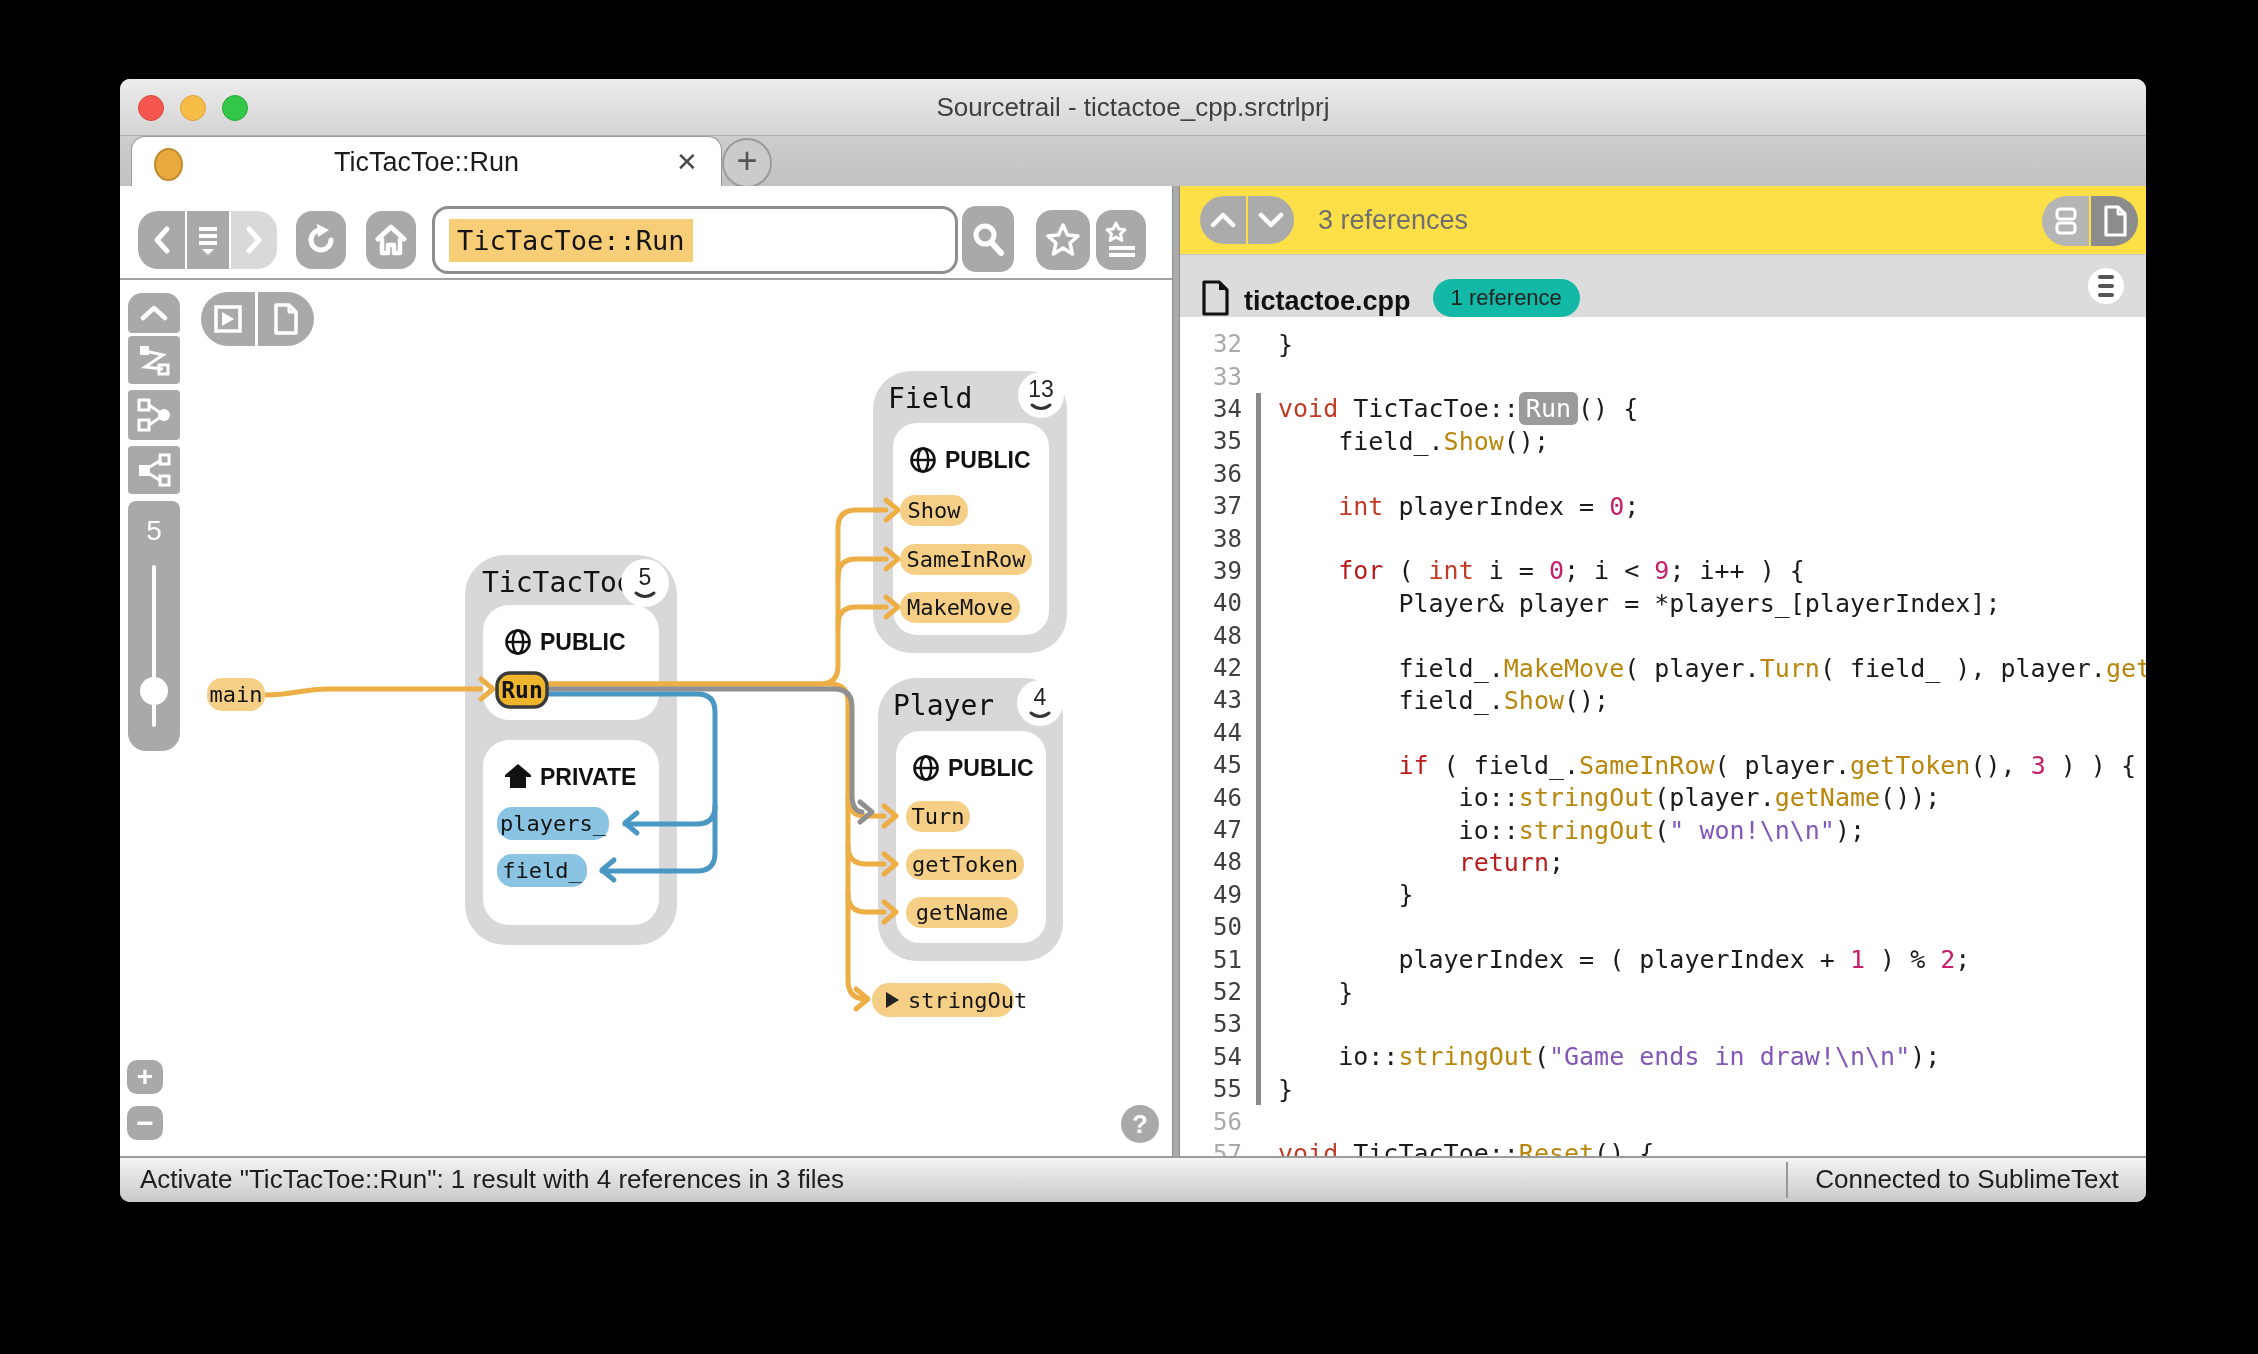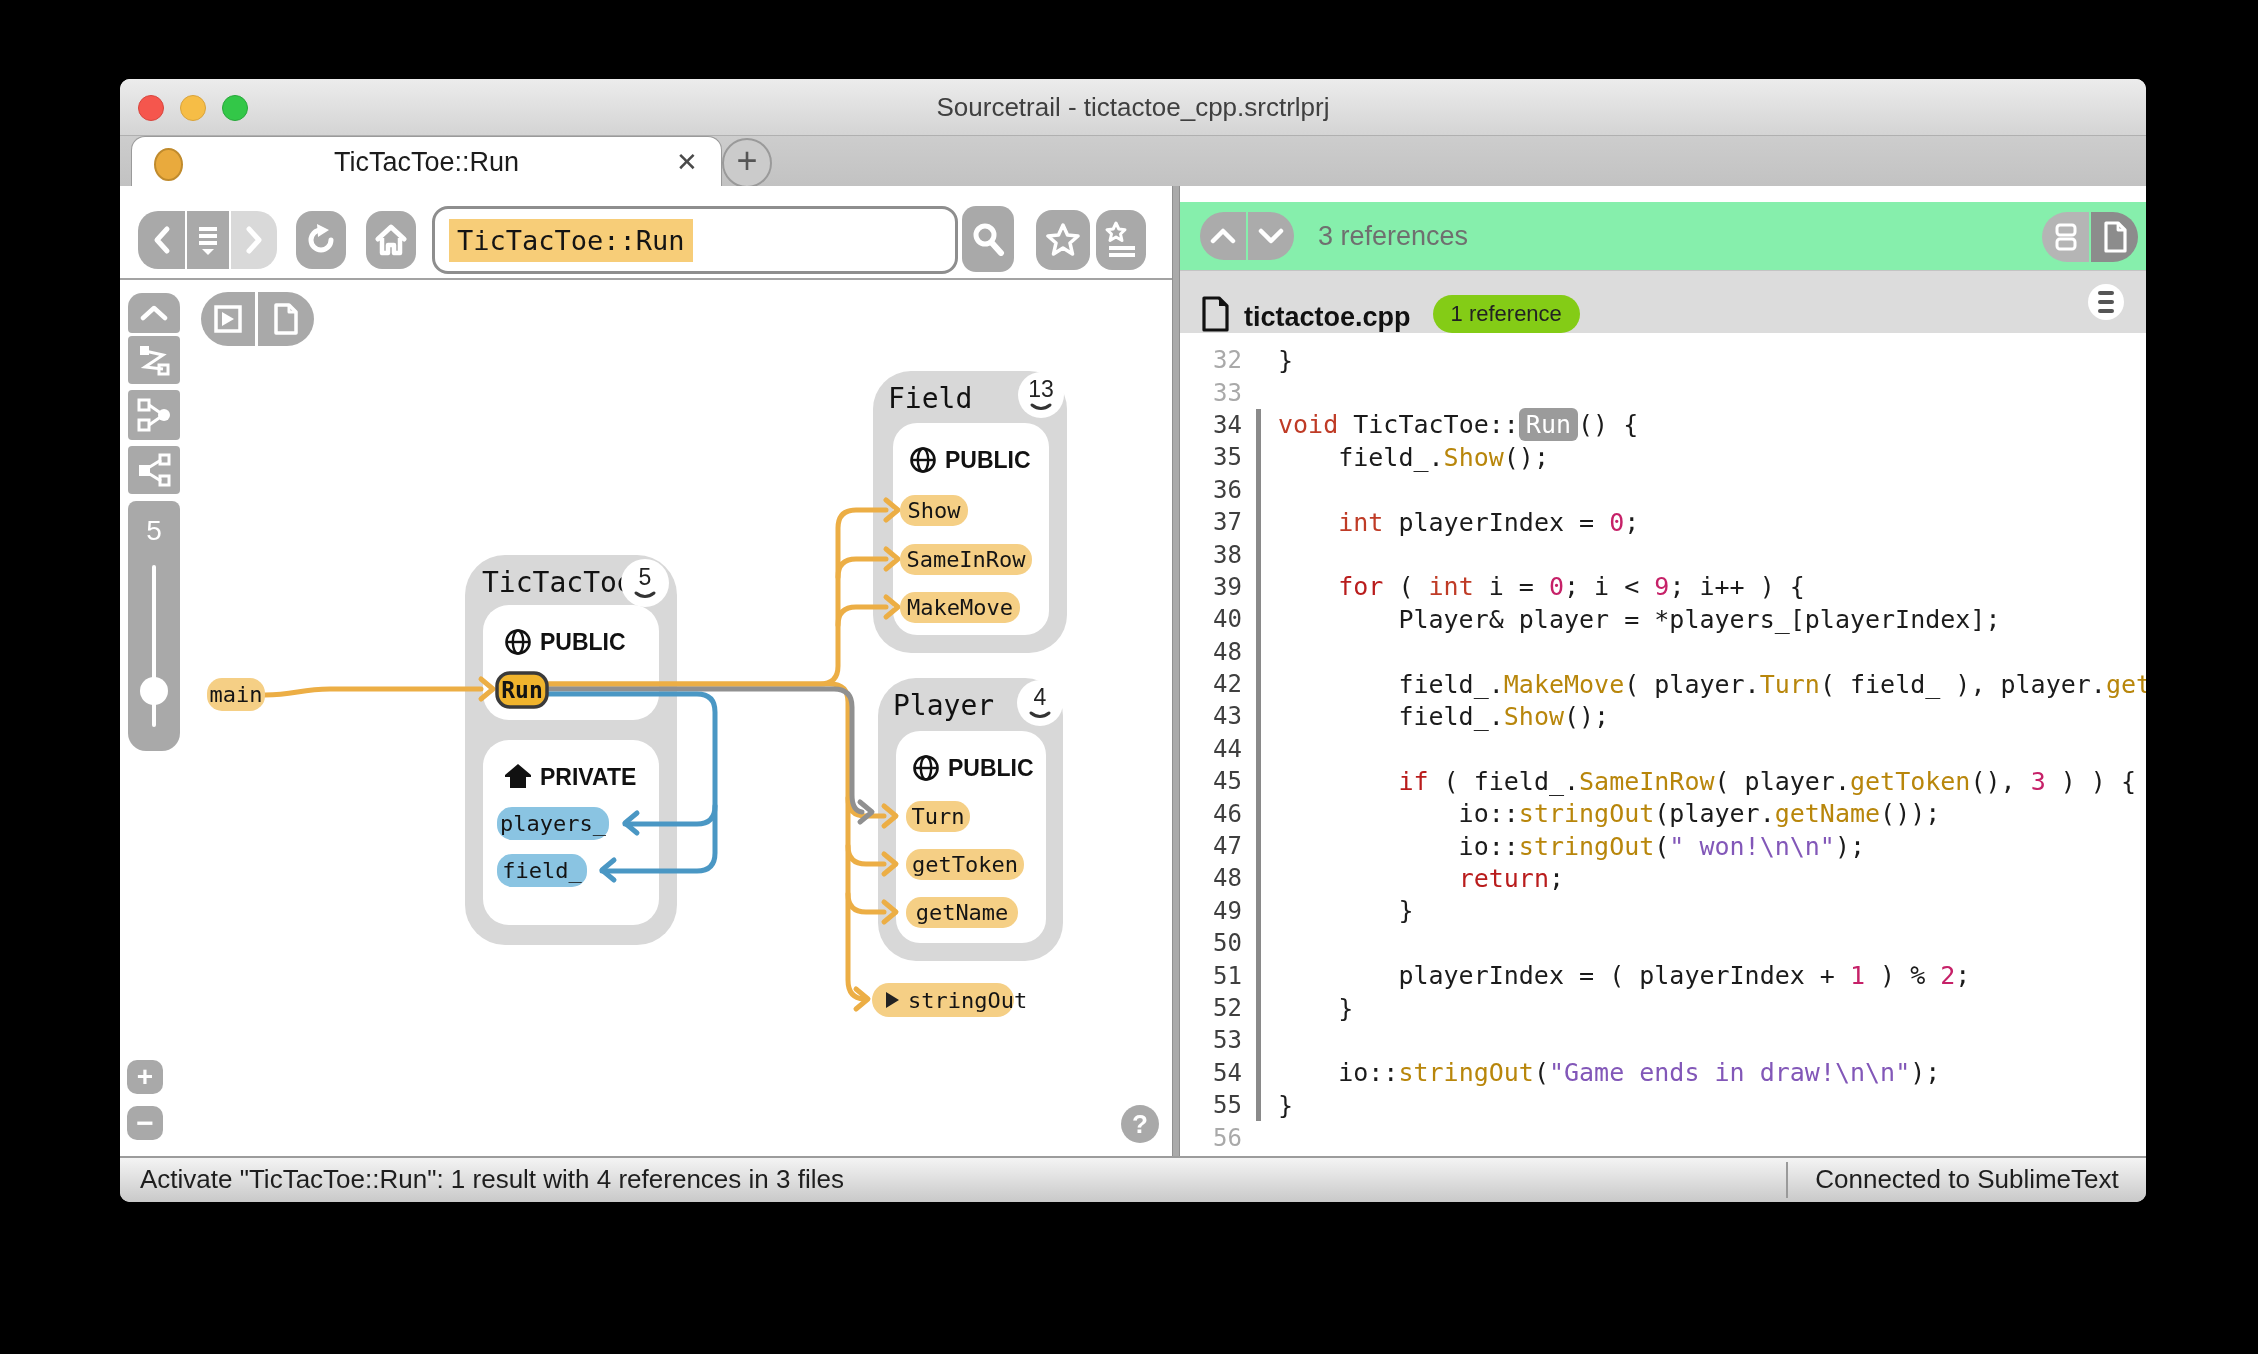--- a/index.html
+++ b/index.html
@@ -53,32 +53,32 @@
   .gb-i2{left:8px;top:110px;width:52px;height:50px;border-radius:4px;}
   .gb-i3{left:8px;top:166px;width:52px;height:48px;border-radius:4px;}
   .gslider{left:8px;top:221px;width:52px;height:250px;border-radius:8px 8px 18px 18px;position:absolute;background:#a9a9a9;}
   .gslider .val{position:absolute;top:14px;left:0;right:0;text-align:center;color:#fff;font-size:28px;}
   .gslider .track{position:absolute;left:24px;top:64px;width:4px;height:162px;background:#fff;border-radius:2px;}
   .gslider .knob{position:absolute;left:12px;top:176px;width:28px;height:28px;border-radius:50%;background:#fff;}
   .gb-zoomin{left:7px;top:780px;width:36px;height:34px;border-radius:10px;color:#fff;font-size:28px;font-weight:bold;}
   .gb-zoomout{left:7px;top:826px;width:36px;height:34px;border-radius:10px;color:#fff;font-size:30px;font-weight:bold;}
   .gb-help{left:1001px;top:825px;width:38px;height:38px;border-radius:50%;color:#fff;font-size:26px;font-weight:bold;}
   
-  .ref-header{height:68px;flex:none;position:relative;background:#86efac;margin-top:16px;}
+  .ref-header{height:68px;flex:none;position:relative;background:#fde047;}
   .rbtn{position:absolute;background:#ababab;display:flex;align-items:center;justify-content:center;}
   .rb-up{left:20px;top:10px;width:46px;height:48px;border-radius:24px 0 0 24px;}
   .rb-down{left:68px;top:10px;width:46px;height:48px;border-radius:0 24px 24px 0;}
   .ref-count{position:absolute;left:138px;top:0;height:68px;line-height:68px;font-size:27px;color:#6f6f6f;}
   .rb-snip{left:862px;top:10px;width:47px;height:50px;border-radius:25px 0 0 25px;background:#b5b5b5;}
   .rb-filev{left:911px;top:10px;width:47px;height:50px;border-radius:0 25px 25px 0;background:#8c8c8c;}
   
   .file-row{height:62px;flex:none;background:#dcdcdc;position:relative;display:flex;align-items:flex-end;border-top:1px solid #c4c4c4;}
   .file-icon{margin-left:20px;flex:none;}
   .file-name{margin-left:14px;font-size:27px;font-weight:bold;color:#111;}
-  .ref-badge{margin-left:22px;background:#84cc16;border-radius:20px;padding:6px 18px;font-size:22px;color:#222;}
+  .ref-badge{margin-left:22px;background:#14b8a6;border-radius:20px;padding:6px 18px;font-size:22px;color:#222;}
   .snippet-btn{position:absolute;right:22px;top:13px;width:36px;height:36px;border-radius:50%;background:#fff;display:flex;flex-direction:column;justify-content:center;align-items:center;gap:5px;}
   .snippet-btn i{display:block;width:16px;height:4px;background:#555;border-radius:2px;}
   
   .code-area{flex:1;overflow:hidden;padding-top:11px;background:#fff;}
   .code-line{display:flex;height:32.4px;align-items:center;font-family:"DejaVu Sans Mono",monospace;font-size:25px;}
   .ln{width:62px;text-align:right;color:#3f3f3f;flex:none;font-size:24px;}
   .ln.dim{color:#a9a9a9;}
   .scope{width:5px;margin-left:14px;margin-right:17px;align-self:stretch;flex:none;}
   .scope.on{background:#8a8a8a;}
   .ct{white-space:pre;}

